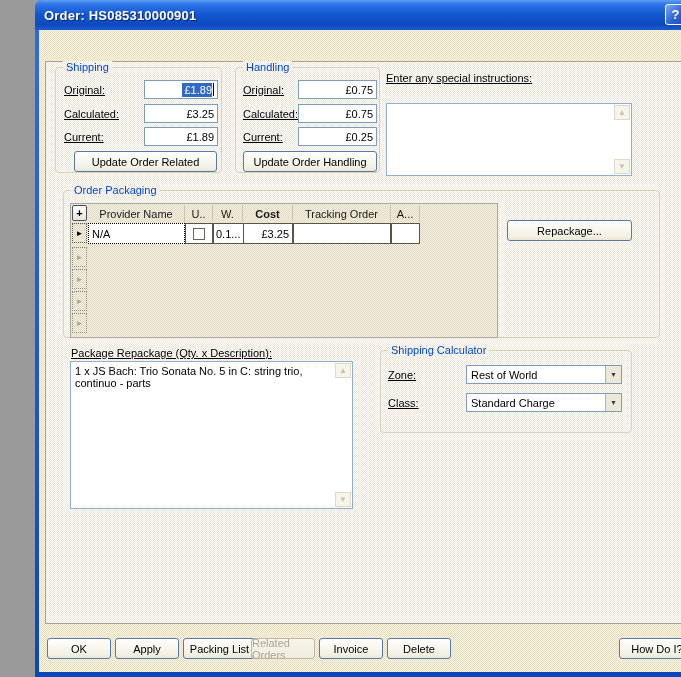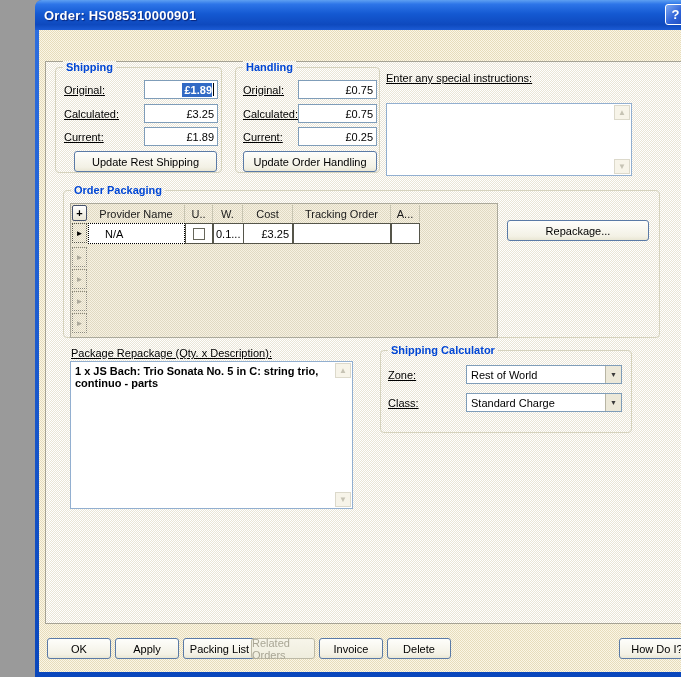--- a/index.html
+++ b/index.html
@@ -11,21 +11,21 @@
     border-radius:7px 7px 0 0; overflow:hidden;margin-left:35px; }
 
   
   .chk-face{ background-color:#FBF6E6;
     background-image:linear-gradient(45deg,#E6DCBB 25%,transparent 25%,transparent 75%,#E6DCBB 75%),
                      linear-gradient(45deg,#E6DCBB 25%,transparent 25%,transparent 75%,#E6DCBB 75%);
     background-size:2px 2px; background-position:0 0,1px 1px; }
   .chk-page{ background-color:#FFFFFF;
     background-image:linear-gradient(45deg,#EAE5D6 25%,transparent 25%,transparent 75%,#EAE5D6 75%),
                      linear-gradient(45deg,#EAE5D6 25%,transparent 25%,transparent 75%,#EAE5D6 75%);
-    background-size:2px 2px; background-position:0 0,1px 1px;font-weight:bold; }
+    background-size:2px 2px; background-position:0 0,1px 1px; }
   .chk-grid{ background-color:#F6F1E2;
     background-image:linear-gradient(45deg,#E0D9C2 25%,transparent 25%,transparent 75%,#E0D9C2 75%),
                      linear-gradient(45deg,#E0D9C2 25%,transparent 25%,transparent 75%,#E0D9C2 75%);
     background-size:2px 2px; background-position:0 0,1px 1px; }
 
   .titlebar{ position:absolute; left:0; right:0; top:0; height:30px;
     background:linear-gradient(180deg,#5EA0F2 0%,#2D75E8 14%,#1459D2 46%,#0E49BE 82%,#1C5BD4 100%);
     border-radius:7px 7px 0 0; display:flex; align-items:center; z-index:5; }
   .title-text{ color:#fff; font-weight:bold; font-size:13px; padding-left:9px;
     text-shadow:1px 1px 1px rgba(0,0,60,.55); letter-spacing:.2px; }
@@ -121,21 +121,21 @@
         <span class="caret"></span>
     </div>
     <div class="label" style="left:8px; top:40px;">Calculated:</div>
     <div class="field" style="left:88px; top:36px; width:74px;">
       <span>£3.25</span>
     </div>
     <div class="label" style="left:8px; top:63px;">Current:</div>
     <div class="field" style="left:88px; top:59px; width:74px;">
       <span>£1.89</span>
     </div>
-    <div class="btn" style="left:18px; top:83px; width:143px;">Update Rest Shipping</div>
+    <div class="btn" style="left:18px; top:83px; width:143px;">Update Order Related</div>
   </div>
 
   <div class="groupbox" style="left:200px; top:67px; width:145px; height:106px;">
     <div class="gb-label chk-page">Handling</div>
     <div class="label" style="left:7px; top:16px;">Original:</div>
     <div class="field" style="left:62px; top:12px; width:79px;">
       <span>£0.75</span>
     </div>
     <div class="label" style="left:7px; top:40px;">Calculated:</div>
     <div class="field" style="left:62px; top:36px; width:79px;">
@@ -160,29 +160,29 @@
   <div class="groupbox" style="left:28px; top:190px; width:597px; height:148px;">
     <div class="gb-label chk-page">Order Packaging</div>
   </div>
 
   <div class="grid chk-grid" style="left:35px; top:203px; width:428px; height:135px;">
     <div class="plus-btn">+</div>
 
     <div class="hdr-cell" style="left:17px; width:97px;">Provider Name</div>
     <div class="hdr-cell" style="left:114px; width:28px;">U..</div>
     <div class="hdr-cell" style="left:142px; width:30px;">W.</div>
-    <div class="hdr-cell" style="left:172px; width:50px;">Cost</div>
+    <div class="hdr-cell" style="left:172px; width:50px;font-weight:bold;">Cost</div>
     <div class="hdr-cell" style="left:222px; width:98px;">Tracking Order</div>
     <div class="hdr-cell" style="left:320px; width:29px;">A...</div>
 
     <div class="rowbtn" style="top:19px; border-color:#55554A;">
       <span>►</span>
     </div>
     <div class="cell" style="left:17px; width:97px; border:1px dotted #000;">
-      <span style="padding-left:16px;">N/A</span>
+      <span style="padding-left:3px;">N/A</span>
     </div>
     <div class="cell" style="left:114px; width:28px; justify-content:center;">
       <div class="checkbox"></div>
     </div>
     <div class="cell" style="left:142px; width:44px;">
       <span style="padding-left:2px;">0.1...</span>
     </div>
     <div class="cell" style="left:172px; width:50px; justify-content:flex-end;">
       <span style="padding-right:3px;">£3.25</span>
     </div>
@@ -200,21 +200,21 @@
       <span>►</span>
     </div>
     <div class="rowbtn" style="top:87px; color:#ABA89A;">
       <span>►</span>
     </div>
     <div class="rowbtn" style="top:109px; color:#ABA89A;">
       <span>►</span>
     </div>
   </div>
 
-  <div class="btn" style="left:472px; top:220px; width:142px; z-index:2;">Repackage...</div>
+  <div class="btn" style="left:472px; top:220px; width:125px; z-index:2;">Repackage...</div>
 
   <div class="label" style="left:36px; top:347px;">Package Repackage (Qty. x Description):</div>
   <div class="textbox abs chk-page" style="left:35px; top:361px; width:283px; height:148px;">
     <div style="padding:3px 20px 2px 4px;" class="prewrap">1 x JS Bach: Trio Sonata No. 5 in C: string trio,
 continuo - parts</div>
     <div class="vscroll">
       <div class="sb-btn sb-up">▲</div>
       <div class="sb-btn sb-down">▼</div>
     </div>
   </div>

